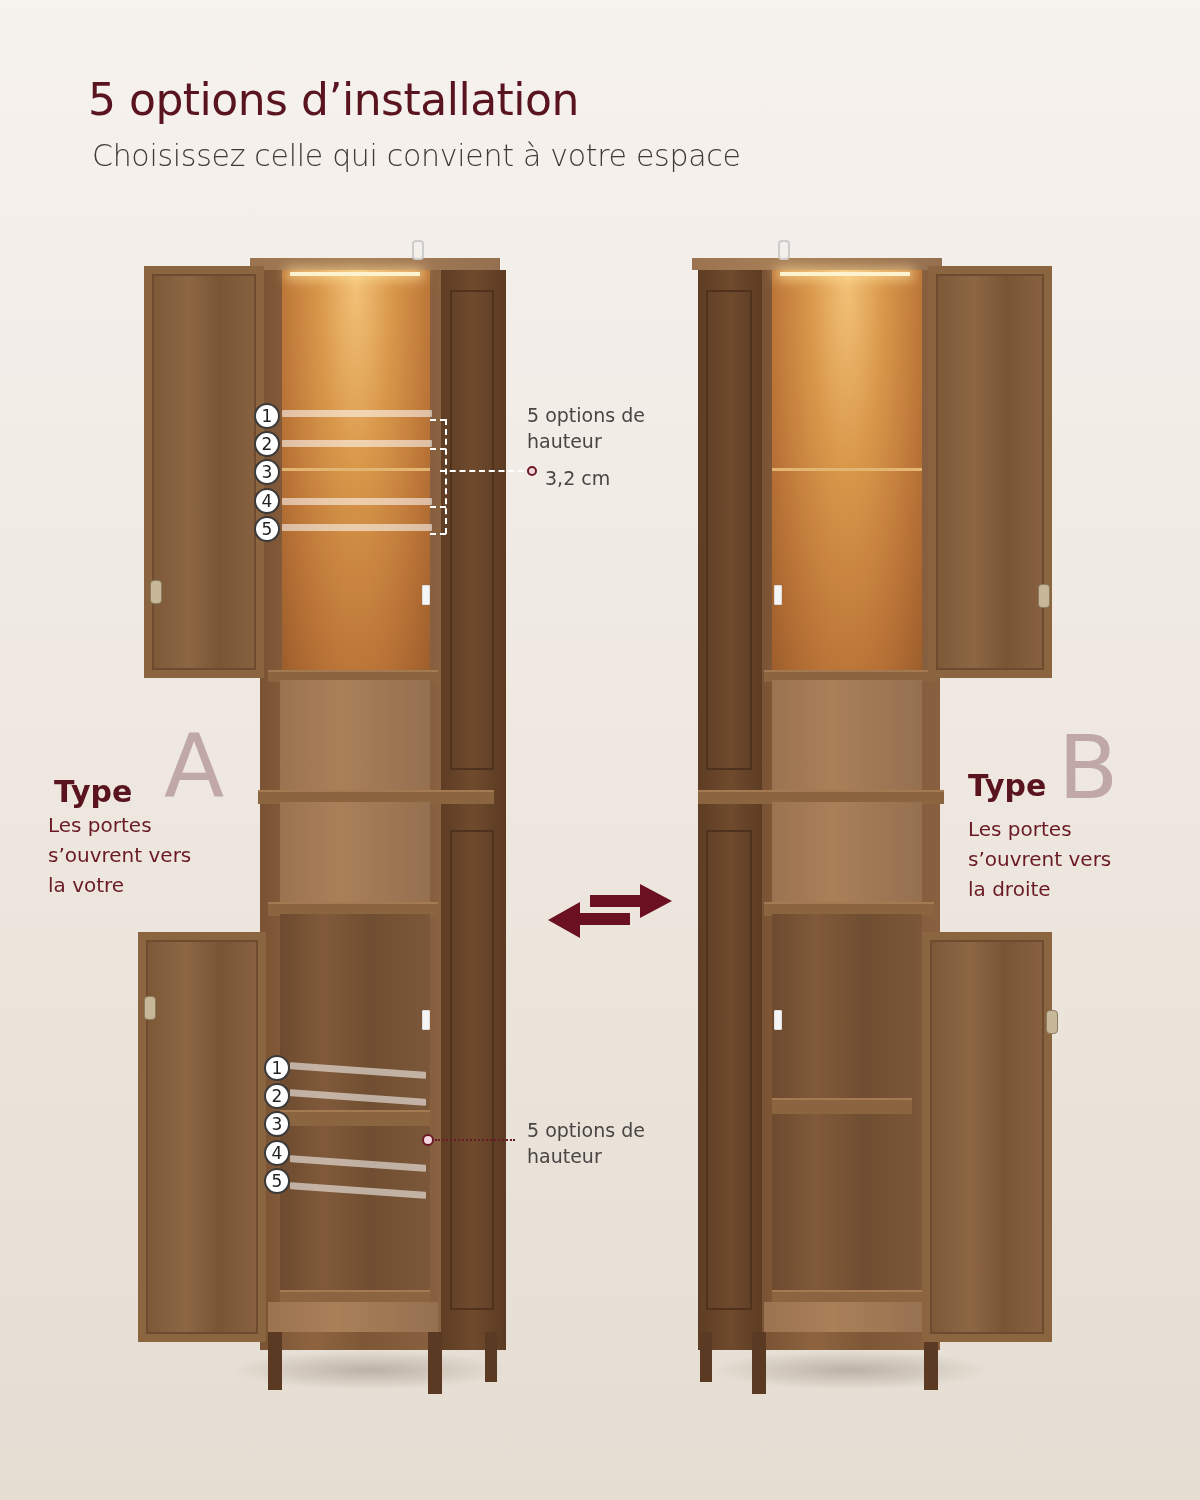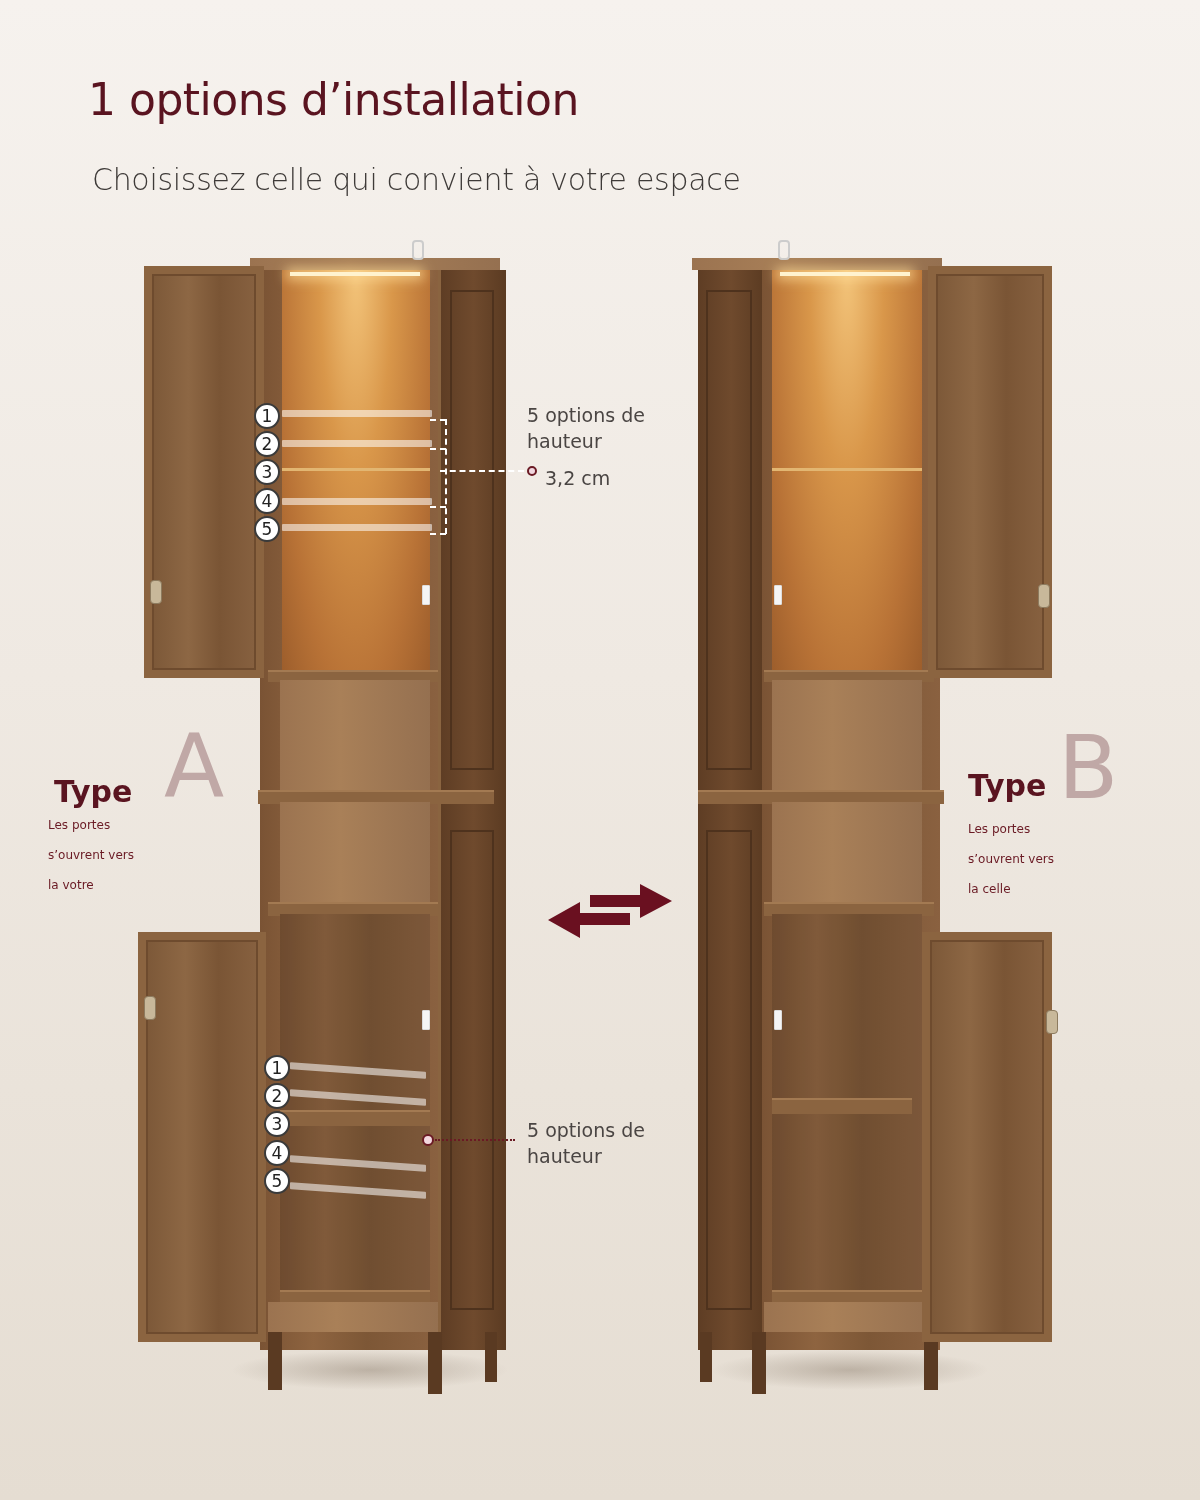--- a/index.html
+++ b/index.html
@@ -1,24 +1,24 @@
 <!DOCTYPE html>
 <html><head>
 <meta charset="utf-8">
 <style>
   html,body{margin:0;padding:0;}
   body{width:1200px;height:1500px;position:relative;overflow:hidden;
     background:linear-gradient(180deg,#f6f2ee 0%,#efe9e2 45%,#e5ddd2 100%);
     font-family:"DejaVu Sans","Liberation Sans",sans-serif;}
   .abs{position:absolute;}
   .title{left:88px;top:74px;font-size:44px;color:#5a1420;font-weight:400;letter-spacing:-0.5px;white-space:nowrap;}
-  .subtitle{left:92px;top:162px;font-size:30px;color:#3e3a38;font-weight:300;letter-spacing:-0.3px;white-space:nowrap;}
+  .subtitle{left:92px;top:138px;font-size:30px;color:#3e3a38;font-weight:300;letter-spacing:-0.3px;white-space:nowrap;}
   .type-word{font-size:30px;color:#5a1420;font-weight:600;}
   .type-letter{font-size:88px;color:#c0a8a6;font-weight:500;line-height:1;}
-  .type-desc{font-size:12px;color:#6a1a24;line-height:30px;}
+  .type-desc{font-size:20px;color:#6a1a24;line-height:30px;}
   .note{font-size:19px;color:#4a4543;line-height:26px;}
   
   .wood{background:linear-gradient(90deg,#7a5334 0%,#8e6440 30%,#7d5736 60%,#8a6140 100%);}
   .wood-dark{background:linear-gradient(90deg,#5e3d24 0%,#6f4a2d 50%,#5b3b22 100%);}
   .wood-light{background:linear-gradient(90deg,#9b7350 0%,#a98058 40%,#957050 100%);}
   .lit{background:radial-gradient(ellipse at 50% 0%,#f3c47a 0%,#d9974a 35%,#b87236 75%,#9d5e2c 100%);}
   .door{border:8px solid #8b6440;box-sizing:border-box;
     background:linear-gradient(90deg,#7c5838 0%,#8d6744 35%,#7a5535 65%,#876140 100%);
     box-shadow:inset 0 0 0 2px #6e4b2e;}
   .shelf{background:#8b6440;border-top:2px solid #a37a52;}
@@ -31,21 +31,21 @@
   .dot-ring{width:10px;height:10px;border-radius:50%;border:2px solid #6a1a24;background:#f2d7df;box-sizing:border-box;}
   .leg{background:#5a3a22;}
   .shadow{background:radial-gradient(ellipse at center,rgba(80,60,40,0.28) 0%,rgba(80,60,40,0) 70%);}
   .handle{width:6px;height:18px;border:1px solid #ddd;background:#f5f5f5;border-radius:1px;}
   .hinge{width:10px;height:22px;background:#c8b89a;border-radius:4px;border:1px solid #8d7b5f;}
   .led{height:4px;background:#fff3cf;box-shadow:0 0 12px 4px rgba(255,220,150,0.7);}
 </style>
 </head>
 <body>
 
-<div class="abs title">1 options d’installation</div>
+<div class="abs title">5 options d’installation</div>
 <div class="abs subtitle">Choisissez celle qui convient à votre espace</div>
 
 <div class="abs" style="left:130px;top:250px;width:380px;height:1160px;">
 
   <div class="abs shadow" style="left:100px;top:1100px;width:280px;height:40px;"></div>
 
   <div class="abs wood-light" style="left:120px;top:8px;width:250px;height:12px;"></div>
 
   <div class="abs" style="left:282px;top:-10px;width:8px;height:16px;border:2px solid #ccc;border-radius:4px;"></div>
 
@@ -178,15 +178,15 @@
   <div class="abs door" style="left:232px;top:682px;width:130px;height:410px;"></div>
   <div class="abs hinge" style="left:356px;top:760px;"></div>
 </div>
 
 <div class="abs" style="left:966px;top:722px;width:200px;">
   <div class="abs type-letter" style="left:92px;top:2px;">B</div>
   <div class="abs type-word" style="left:2px;top:46px;">Type</div>
   <div class="abs type-desc" style="left:2px;top:92px;width:200px;">
     <div>Les portes</div>
     <div>s’ouvrent vers</div>
-    <div>la celle</div>
+    <div>la droite</div>
   </div>
 </div>
 
 </body></html>

